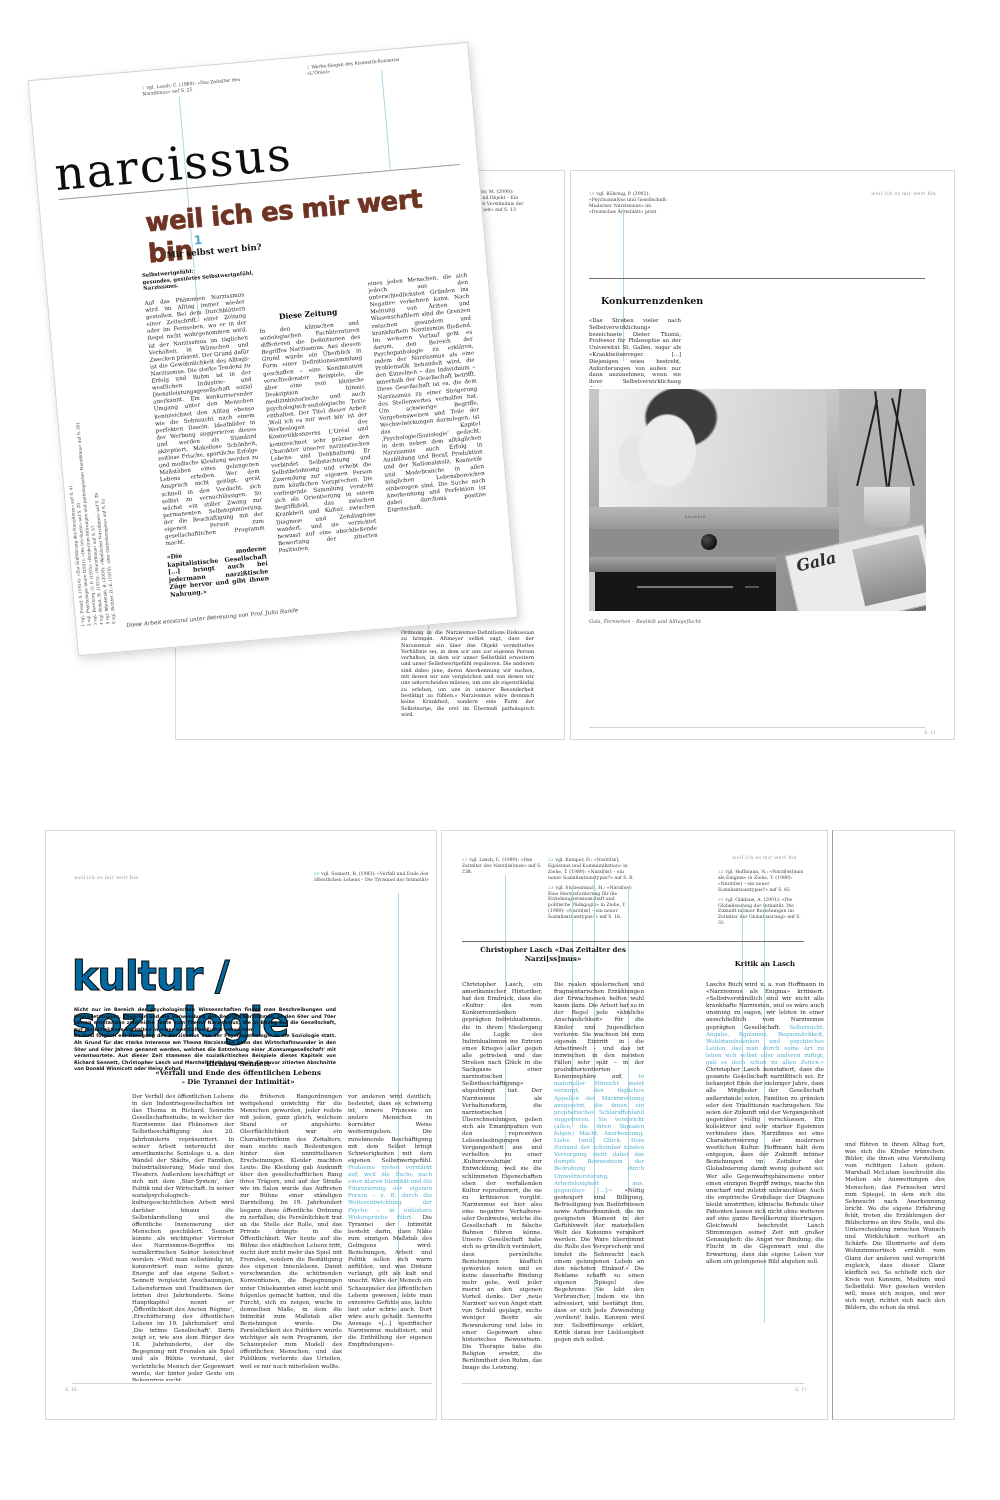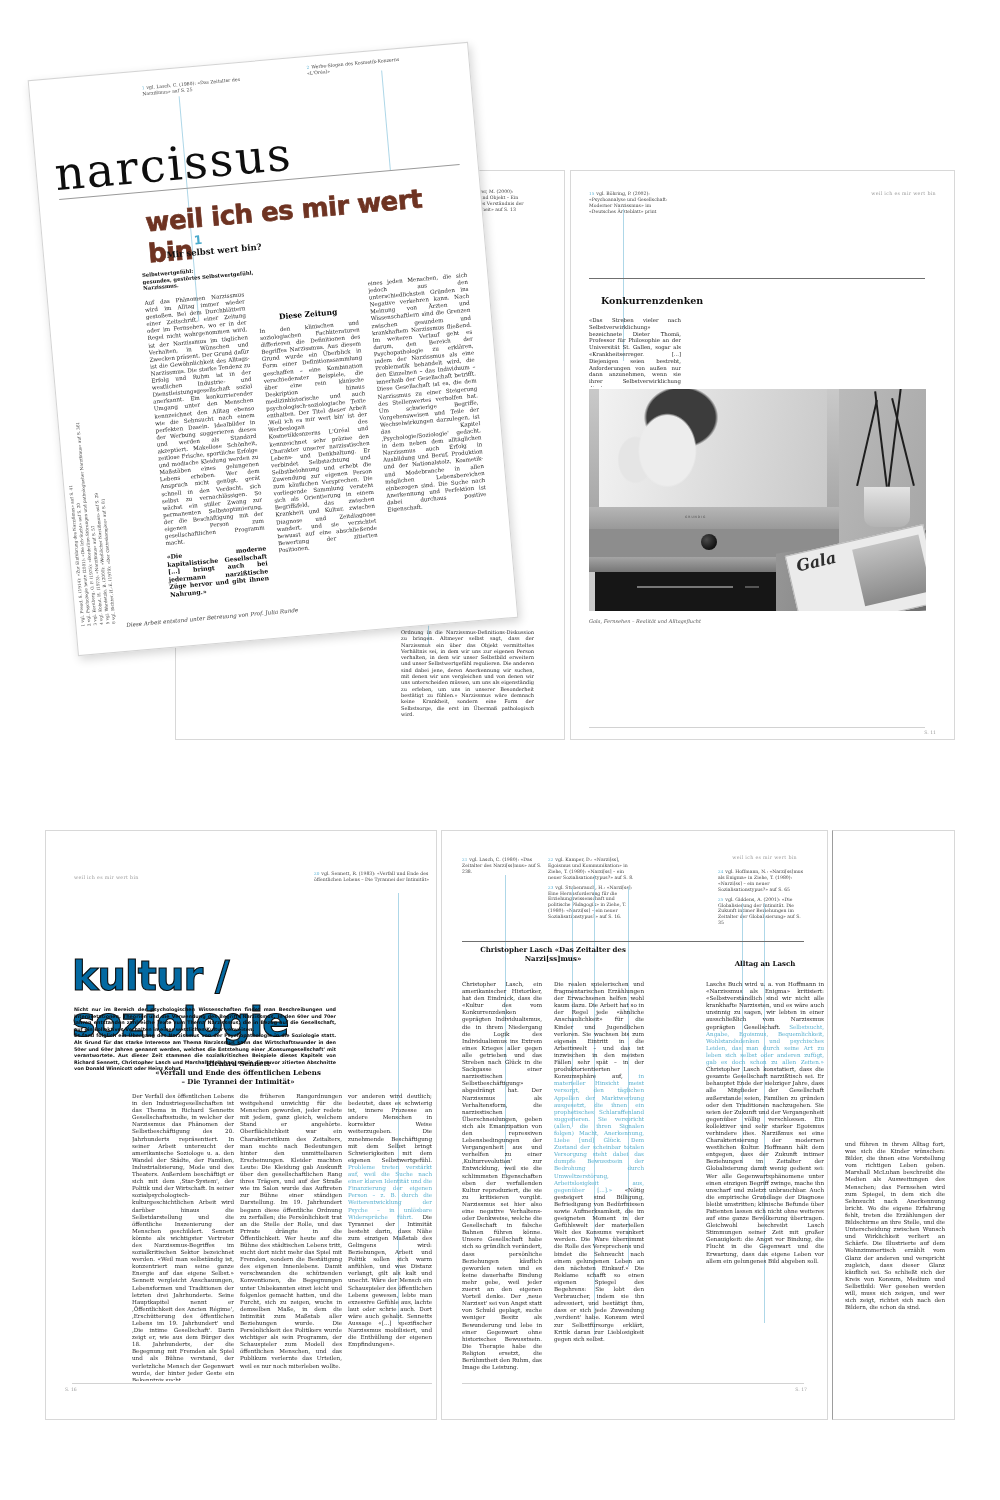--- a/index.html
+++ b/index.html
@@ -222,21 +222,21 @@
       <div class="fnblock"><span class="fnm">25</span><span>vgl. Giddens, A. (2001): «Die Globalisierung der Intimität. Die Zukunft intimer Beziehungen im Zeitalter der Globalisierung» auf S. 35</span></div>
     </div>
     <div class="vg" style="left:63px; top:44px; height:300px;"></div>
     <div class="vg" style="left:130px; top:56px; height:240px;"></div>
     <div class="vg" style="left:152px; top:44px; height:460px;"></div>
     <div class="vg" style="left:186px; top:56px; height:380px;"></div>
     <div class="vg" style="left:300px; top:72px; height:260px;"></div>
     <div class="vg" style="left:322px; top:72px; height:420px;"></div>
     <div class="rule" style="left:20px; top:110px; width:342px;"></div>
     <div class="arth" style="left:20px; top:114px; width:182px;">Christopher Lasch «Das Zeitalter des Narzi[ss]mus»</div>
-    <div class="arth" style="left:264px; top:128px; width:118px;">Alltag an Lasch</div>
+    <div class="arth" style="left:264px; top:128px; width:118px;">Kritik an Lasch</div>
     <div class="bcol" style="left:20px; top:150px; width:80px; height:400px;">Christopher Lasch, ein amerikanischer Historiker, hat den Eindruck, dass die «Kultur des vom Konkurrenzdenken geprägten Individualismus, die in ihrem Niedergang die Logik des Individualismus ins Extrem eines Krieges aller gegen alle getrieben und das Streben nach Glück in die Sackgasse einer narzisstischen Selbstbeschäftigung» abgedrängt hat. Der Narzissmus als Verhaltensform, die narzisstischen Überschneidungen, geben sich als Emanzipation von den repressiven Lebensbedingungen der Vergangenheit aus und verhelfen zu einer ‚Kulturrevolution' zur Entwicklung, weil sie die schlimmsten Eigenschaften eben der verfallenden Kultur reproduziert, die sie zu kritisieren vorgibt. Narzissmus sei hier also eine negative Verhaltens- oder Denkweise, welche die Gesellschaft in falsche Bahnen führen könne. Unsere Gesellschaft habe sich so gründlich verändert, dass persönliche Beziehungen käuflich geworden seien und es keine dauerhafte Bindung mehr gebe, weil jeder zuerst an den eigenen Vorteil denke. Der ‚neue Narzisst' sei von Angst statt von Schuld geplagt, suche weniger Besitz als Bewunderung und lebe in einer Gegenwart ohne historisches Bewusstsein. Die Therapie habe die Religion ersetzt, die Berühmtheit den Ruhm, das Image die Leistung.</div>
     <div class="bcol" style="left:112px; top:150px; width:90px; height:400px;">
       <span>Die realen spielerischen und fragmentarischen Erzählungen der Erwachsenen helfen wohl kaum dazu. Die Arbeit hat so in der Regel jede «ähnliche Anschaulichkeit» für die Kinder und Jugendlichen verloren. Sie wachsen bis zum eigenen Eintritt in die Arbeitswelt – und das ist inzwischen in den meisten Fällen sehr spät – in der produktorientierten Konsumsphäre auf, </span><span class="cy">in materieller Hinsicht meist versorgt, den täglichen Appellen der Marktwerbung ausgesetzt, die ihnen ein prophetisches Schlaraffenland suggerieren. Sie verspricht (allen, die ihren Signalen folgen) Macht, Anerkennung, Liebe [und] Glück. Dem Zustand der scheinbar totalen Versorgung steht dabei das dumpfe Bewusstsein der Bedrohung durch Umweltzerstörung, Arbeitslosigkeit aus, gegenüber [...].» </span><span>«Nötig gesteigert sind Billigung, Befriedigung von Bedürfnissen sowie Aufmerksamkeit, die im geeigneten Moment in der Gefühlswelt der materiellen Welt des Konsums verankert werden. Die Ware übernimmt die Rolle des Versprechens und bindet die Sehnsucht nach einem gelungenen Leben an den nächsten Einkauf.» Die Reklame schafft so einen eigenen Spiegel des Begehrens: Sie lobt den Verbraucher, indem sie ihn adressiert, und bestätigt ihm, dass er sich jede Zuwendung ‚verdient' habe. Konsum wird zur Selbstfürsorge erklärt, Kritik daran zur Lieblosigkeit gegen sich selbst.</span>
     </div>
     <div class="bcol" style="left:264px; top:150px; width:118px; height:400px;">
       <span>Laschs Buch wird u. a. von Hoffmann in «Narzissmus als Enigma» kritisiert: «Selbstverständlich sind wir nicht alle krankhafte Narzissten, und es wäre auch unsinnig zu sagen, wir lebten in einer ausschließlich vom Narzissmus geprägten Gesellschaft. </span><span class="cy">Selbstsucht, Angabe, Egoismus, Bequemlichkeit, Wohlstandsdenken und psychisches Leiden, das man durch seine Art zu leben sich selbst oder anderen zufügt, gab es doch schon zu allen Zeiten.» </span><span>Christopher Lasch konstatiert, dass die gesamte Gesellschaft narzißtisch sei. Er behauptet Ende der siebziger Jahre, dass alle Mitglieder der Gesellschaft außerstande seien, Familien zu gründen oder den Traditionen nachzugehen. Sie seien der Zukunft und der Vergangenheit gegenüber völlig verschlossen. Ein kollektiver und sehr starker Egoismus verhindere dies. Narzißmus sei eine Charakterisierung der modernen westlichen Kultur. Hoffmann hält dem entgegen, dass der Zukunft intimer Beziehungen im Zeitalter der Globalisierung damit wenig gedient sei: Wer alle Gegenwartsphänomene unter einen einzigen Begriff zwinge, mache ihn unscharf und zuletzt unbrauchbar. Auch die empirische Grundlage der Diagnose bleibt umstritten; klinische Befunde über Patienten lassen sich nicht ohne weiteres auf eine ganze Bevölkerung übertragen. Gleichwohl beschreibt Lasch Stimmungen seiner Zeit mit großer Genauigkeit: die Angst vor Bindung, die Flucht in die Gegenwart und die Erwartung, dass das eigene Leben vor allem ein gelungenes Bild abgeben soll.</span>
     </div>
     <div class="rule-l" style="left:20px; top:552px; width:342px;"></div>
     <div class="pagenum" style="right:20px; top:556px;">S. 17</div>
   </div>

